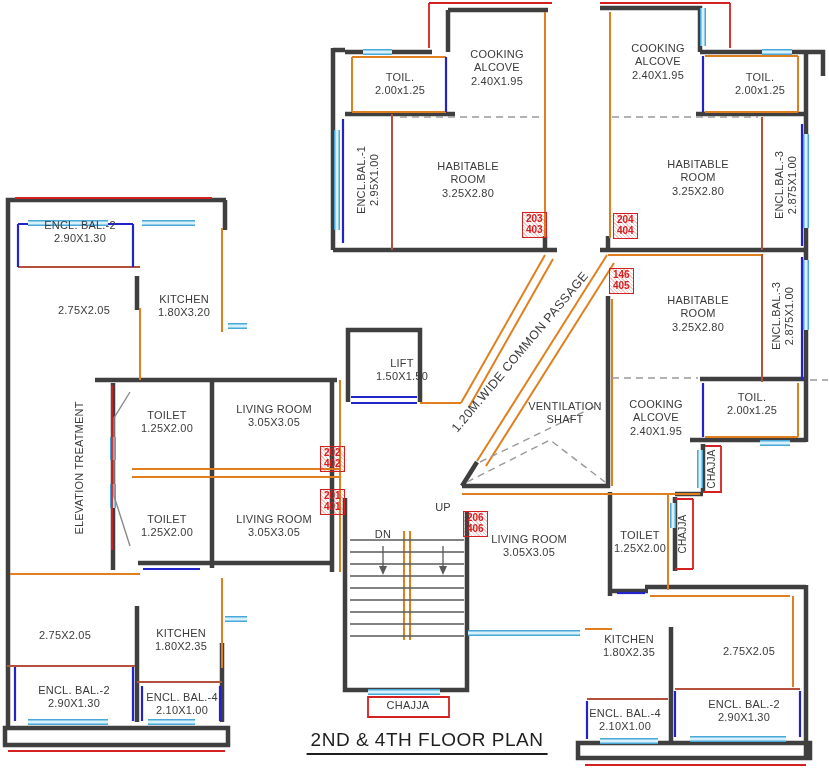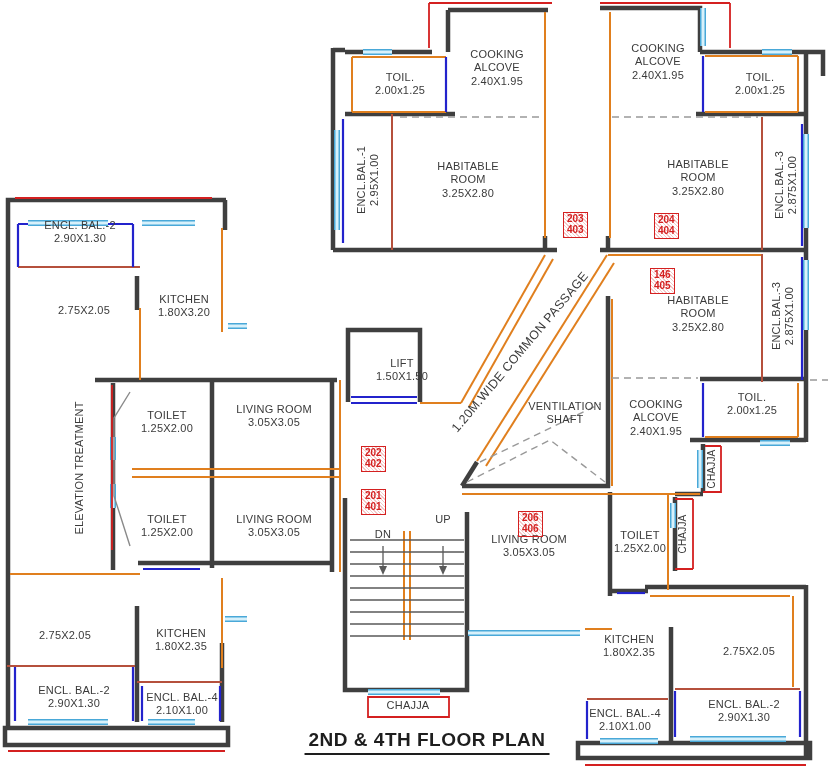--- a/index.html
+++ b/index.html
@@ -5,24 +5,24 @@
   html,body{margin:0;padding:0;background:#ffffff;font-family:"Liberation Sans",sans-serif;}
   .plan{position:relative;width:829px;height:768px;background:#ffffff;overflow:hidden;}
   .plan svg{position:absolute;left:0;top:0;}
   .lbl{position:absolute;transform:translate(-50%,-50%);white-space:pre-line;text-align:center;
        font-size:11px;line-height:1.22;color:#3a3a3a;font-weight:400;letter-spacing:.2px;}
   .lbl.vert{transform:translate(-50%,-50%) rotate(-90deg);}
   .lbl.small{font-size:10px;}
   .lbl.big{font-size:11.5px;}
   .stamp{position:absolute;color:#d42020;border:1.6px solid #d42020;font-weight:bold;
          font-size:10px;line-height:1.08;padding:1px 3px;white-space:pre-line;text-align:left;
-         background:repeating-linear-gradient(45deg,rgba(212,32,32,.25) 0 1px,rgba(255,255,255,0) 1px 2.6px);margin-left:41px;}
+         background:repeating-linear-gradient(45deg,rgba(212,32,32,.25) 0 1px,rgba(255,255,255,0) 1px 2.6px);}
   .passage-lbl{position:absolute;transform:translate(-50%,-50%) rotate(-50deg);white-space:nowrap;
          font-size:12.5px;color:#3a3a3a;letter-spacing:.4px;}
-  .title{position:absolute;transform:translate(-50%,-50%);font-size:19px;font-weight:bold;
+  .title{position:absolute;transform:translate(-50%,-50%);font-size:19px;font-weight:normal;
          color:#1e1e1e;letter-spacing:.5px;border-bottom:2px solid #1e1e1e;padding:0 4px 2px 4px;white-space:nowrap;}
 </style>
 </head>
 <body>
 
 <div class="plan">
 
 <svg width="829" height="768" viewBox="0 0 829 768">
 
   <g stroke="#3f3f3f" stroke-width="4.5" fill="none">
@@ -226,21 +226,21 @@
 2.90X1.30</div>
 <div class="lbl" style="left:182px;top:704px">ENCL. BAL.-4
 2.10X1.00</div>
 
 <div class="lbl" style="left:402px;top:370px">LIFT
 1.50X1.50</div>
 <div class="passage-lbl" style="left:520px;top:352px">1.20M.WIDE COMMON PASSAGE</div>
 <div class="lbl" style="left:565px;top:413px">VENTILATION
 SHAFT</div>
 <div class="lbl" style="left:383px;top:535px">DN</div>
-<div class="lbl" style="left:443px;top:520px">UP</div>
+<div class="lbl" style="left:443px;top:508px">UP</div>
 <div class="lbl" style="left:408px;top:706px">CHAJJA</div>
 
 <div class="lbl" style="left:529px;top:546px">LIVING ROOM
 3.05X3.05</div>
 <div class="lbl" style="left:640px;top:542px">TOILET
 1.25X2.00</div>
 <div class="lbl" style="left:629px;top:646px">KITCHEN
 1.80X2.35</div>
 <div class="lbl" style="left:749px;top:652px">2.75X2.05</div>
 <div class="lbl" style="left:625px;top:720px">ENCL. BAL.-4
@@ -251,18 +251,18 @@
 <div class="stamp" style="left:522px;top:212px">203
 403</div>
 <div class="stamp" style="left:613px;top:213px">204
 404</div>
 <div class="stamp" style="left:609px;top:268px">146
 405</div>
 <div class="stamp" style="left:320px;top:446px">202
 402</div>
 <div class="stamp" style="left:320px;top:489px">201
 401</div>
-<div class="stamp" style="left:477px;top:511px">206
+<div class="stamp" style="left:463px;top:511px">206
 406</div>
 
 <div class="title" style="left:427px;top:742px">2ND &amp; 4TH FLOOR PLAN</div>
 
 </div>
 
 </body></html>

